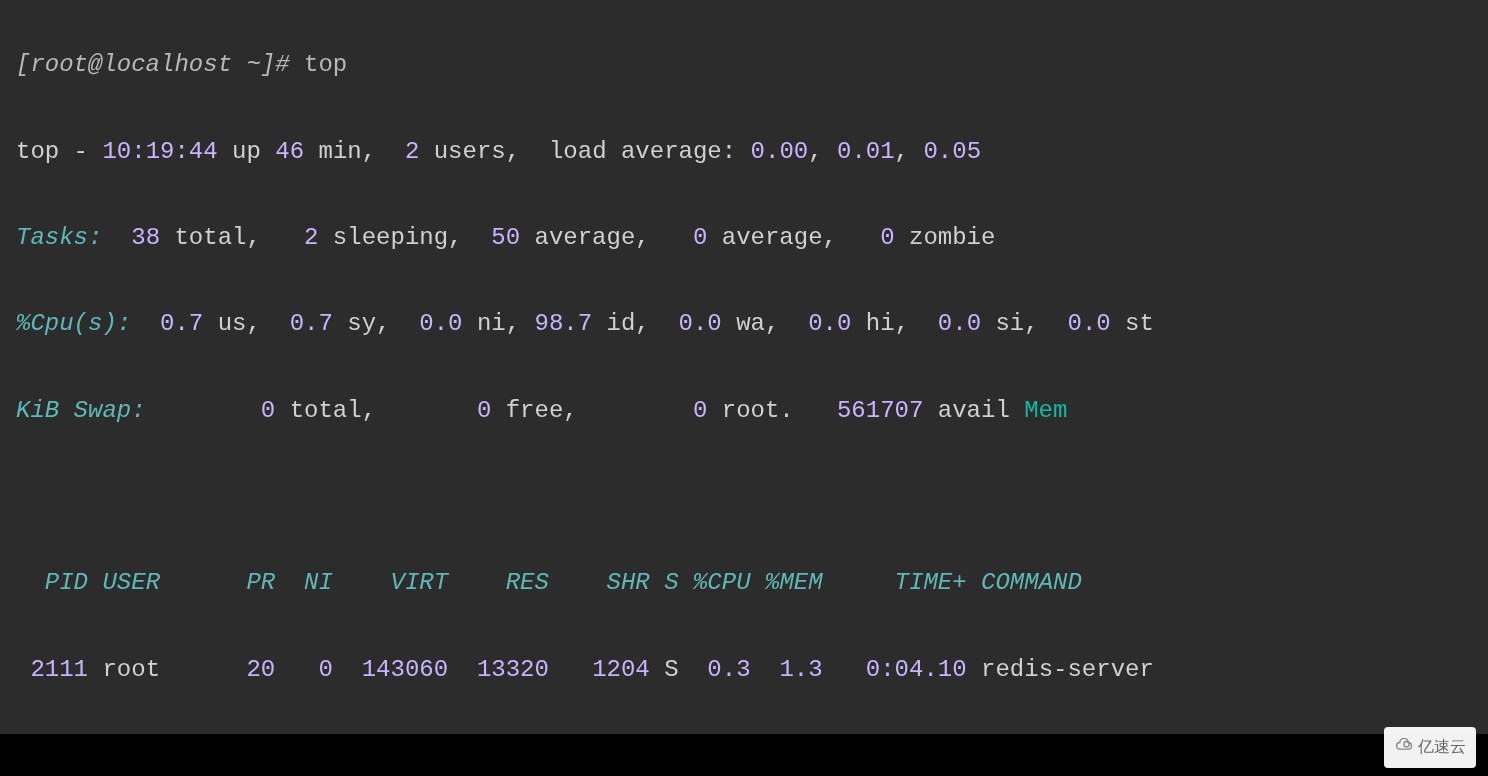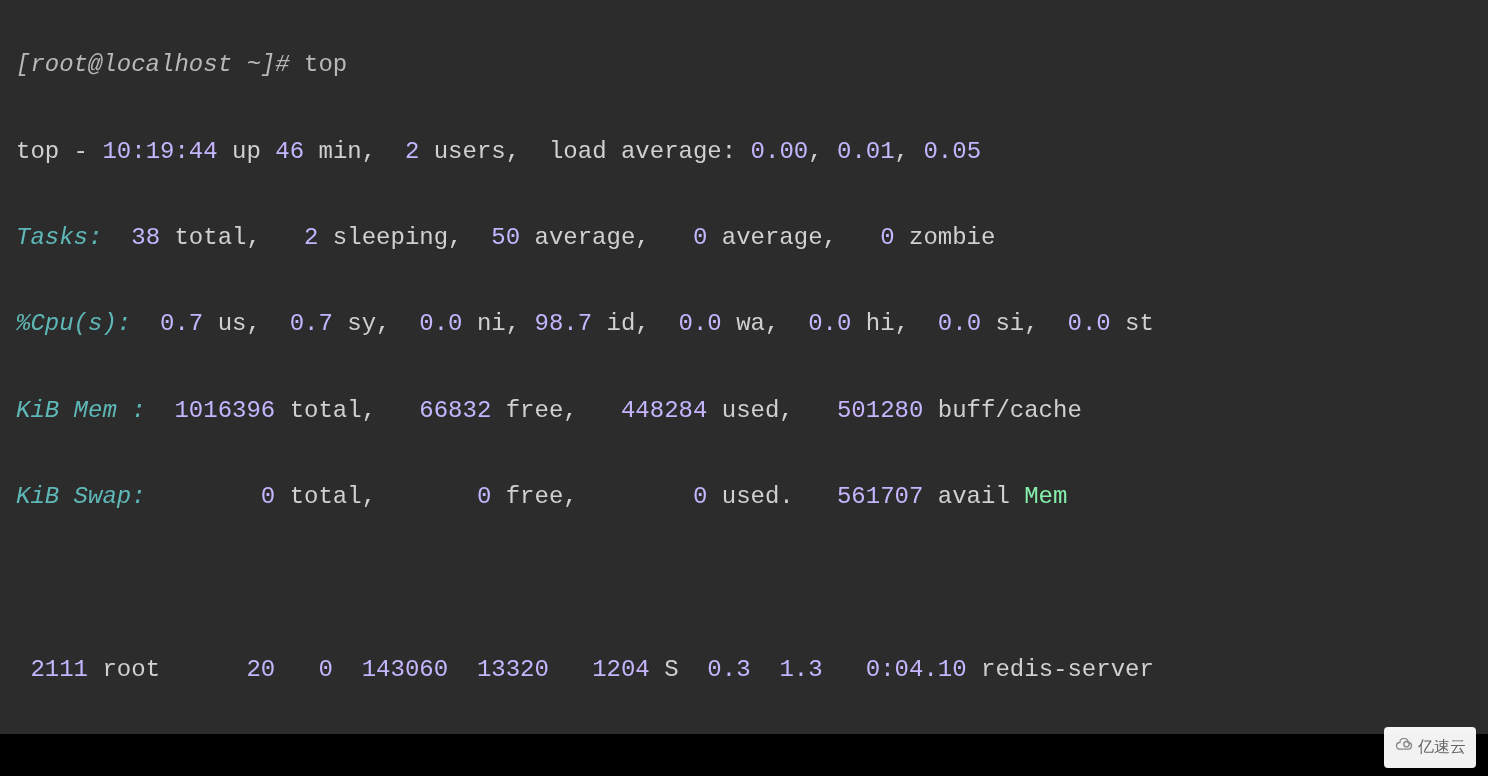--- a/index.html
+++ b/index.html
@@ -19,21 +19,21 @@
     }
     .terminal {
       background: #2c2c2c;
       padding: 0 16px;
       white-space: pre;
     }
     .prompt { color: #b8b8b8; font-style: italic; }
     .command { color: #b8b8b8; }
     .white { color: #d0d0d0; }
     .cyan { color: #5fb8b8; font-style: italic; }
-    .green { color: #86efac; }
+    .green { color: #14b8a6; }
     .purple { color: #c4b5fd; }
     .watermark {
       position: absolute;
       bottom: 8px;
       right: 12px;
       background: rgba(255,255,255,0.95);
       color: #666;
       font-size: 16px;
       font-family: sans-serif;
       padding: 6px 10px;
@@ -49,23 +49,23 @@
     }
   </style>
 </head>
 <body>
 
 <div class="terminal">
 <div><span class="prompt">[root@localhost ~]# </span><span class="command">top</span></div>
 <div><span class="white">top</span><span class="white"> - </span><span class="purple">10:19:44</span><span class="white"> up </span><span class="purple">46</span><span class="white"> min,  </span><span class="purple">2</span><span class="white"> users,  </span><span class="white">load average: </span><span class="purple">0.00</span><span class="white">, </span><span class="purple">0.01</span><span class="white">, </span><span class="purple">0.05</span></div>
 <div><span class="cyan">Tasks:</span><span class="purple">  38</span><span class="white"> total,   </span><span class="purple">2</span><span class="white"> sleeping,  </span><span class="purple">50</span><span class="white"> average,   </span><span class="purple">0</span><span class="white"> average,   </span><span class="purple">0</span><span class="white"> zombie</span></div>
 <div><span class="cyan">%Cpu(s):</span><span class="purple">  0.7</span><span class="white"> us,  </span><span class="purple">0.7</span><span class="white"> sy,  </span><span class="purple">0.0</span><span class="white"> ni, </span><span class="purple">98.7</span><span class="white"> id,  </span><span class="purple">0.0</span><span class="white"> wa,  </span><span class="purple">0.0</span><span class="white"> hi,  </span><span class="purple">0.0</span><span class="white"> si,  </span><span class="purple">0.0</span><span class="white"> st</span></div>
-<div><span class="cyan">KiB Mem :</span><span class="purple">  1016396</span><span class="white"> total,   </span><span class="purple">66832</span><span class="white"> free,   </span><span class="purple">448284</span><span class="white"> used,   </span><span class="purple">501280</span><span class="white"> buff/cache</span></div>
-<div><span class="cyan">KiB Swap:</span><span class="purple">        0</span><span class="white"> total,       </span><span class="purple">0</span><span class="white"> free,        </span><span class="purple">0</span><span class="white"> used.   </span><span class="purple">561707</span><span class="white"> avail </span><span class="green">Mem</span></div>
+<div><span class="cyan">KiB Swap:</span><span class="purple">        0</span><span class="white"> total,       </span><span class="purple">0</span><span class="white"> free,        </span><span class="purple">0</span><span class="white"> root.   </span><span class="purple">561707</span><span class="white"> avail </span><span class="green">Mem</span></div>
 <div>&nbsp;</div>
+<div class="cyan"><span>  PID</span><span> USER     </span><span> PR</span><span>  NI</span><span>    VIRT</span><span>    RES</span><span>    SHR</span><span> S</span><span> %CPU</span><span> %MEM</span><span>     TIME+</span><span> COMMAND</span></div>
 <div><span class="purple"> 2111</span><span class="white"> root     </span><span class="purple"> 20</span><span class="purple">   0</span><span class="purple">  143060</span><span class="purple">  13320</span><span class="purple">   1204</span><span class="white"> S</span><span class="purple">  0.3</span><span class="purple">  1.3</span><span class="purple">   0:04.10</span><span class="white"> redis-server</span></div>
 </div>
 
 <div class="watermark">
   <span>
     <svg class="watermark-icon" viewBox="0 0 24 16" fill="none" stroke="#888" stroke-width="1.6">
       <path d="M7 13 A4 4 0 0 1 7 5 A5 5 0 0 1 17 5 A4 4 0 0 1 17 13 Z"></path>
       <circle cx="15" cy="7" r="3.2"></circle>
     </svg>
   </span>

